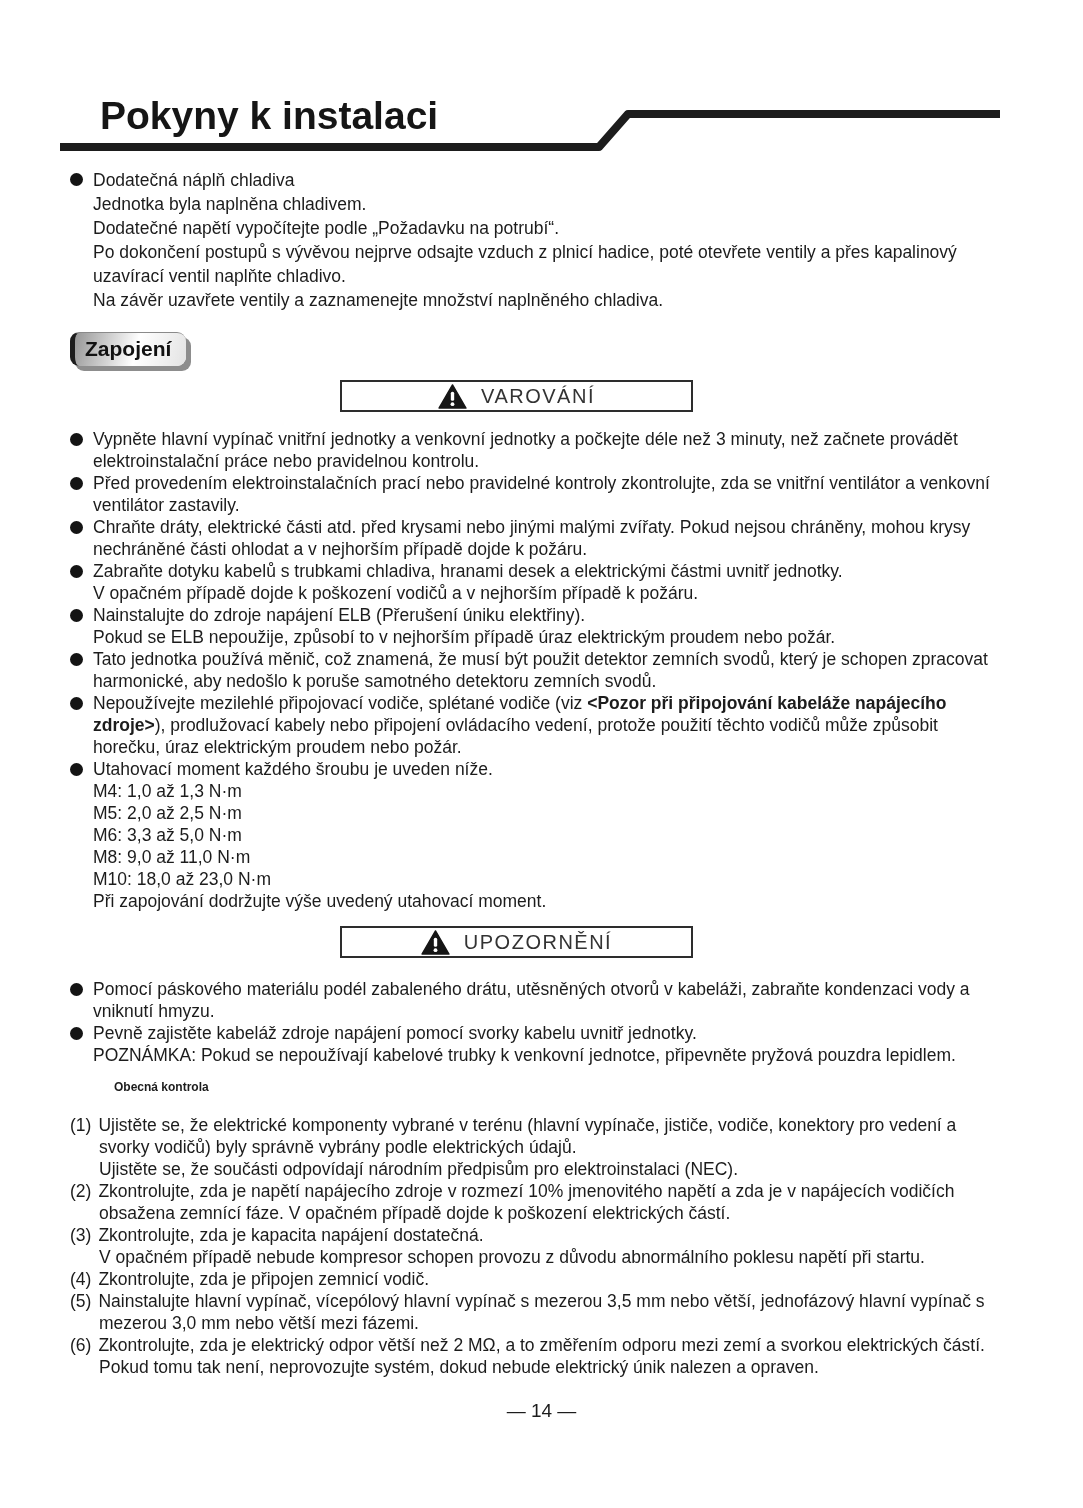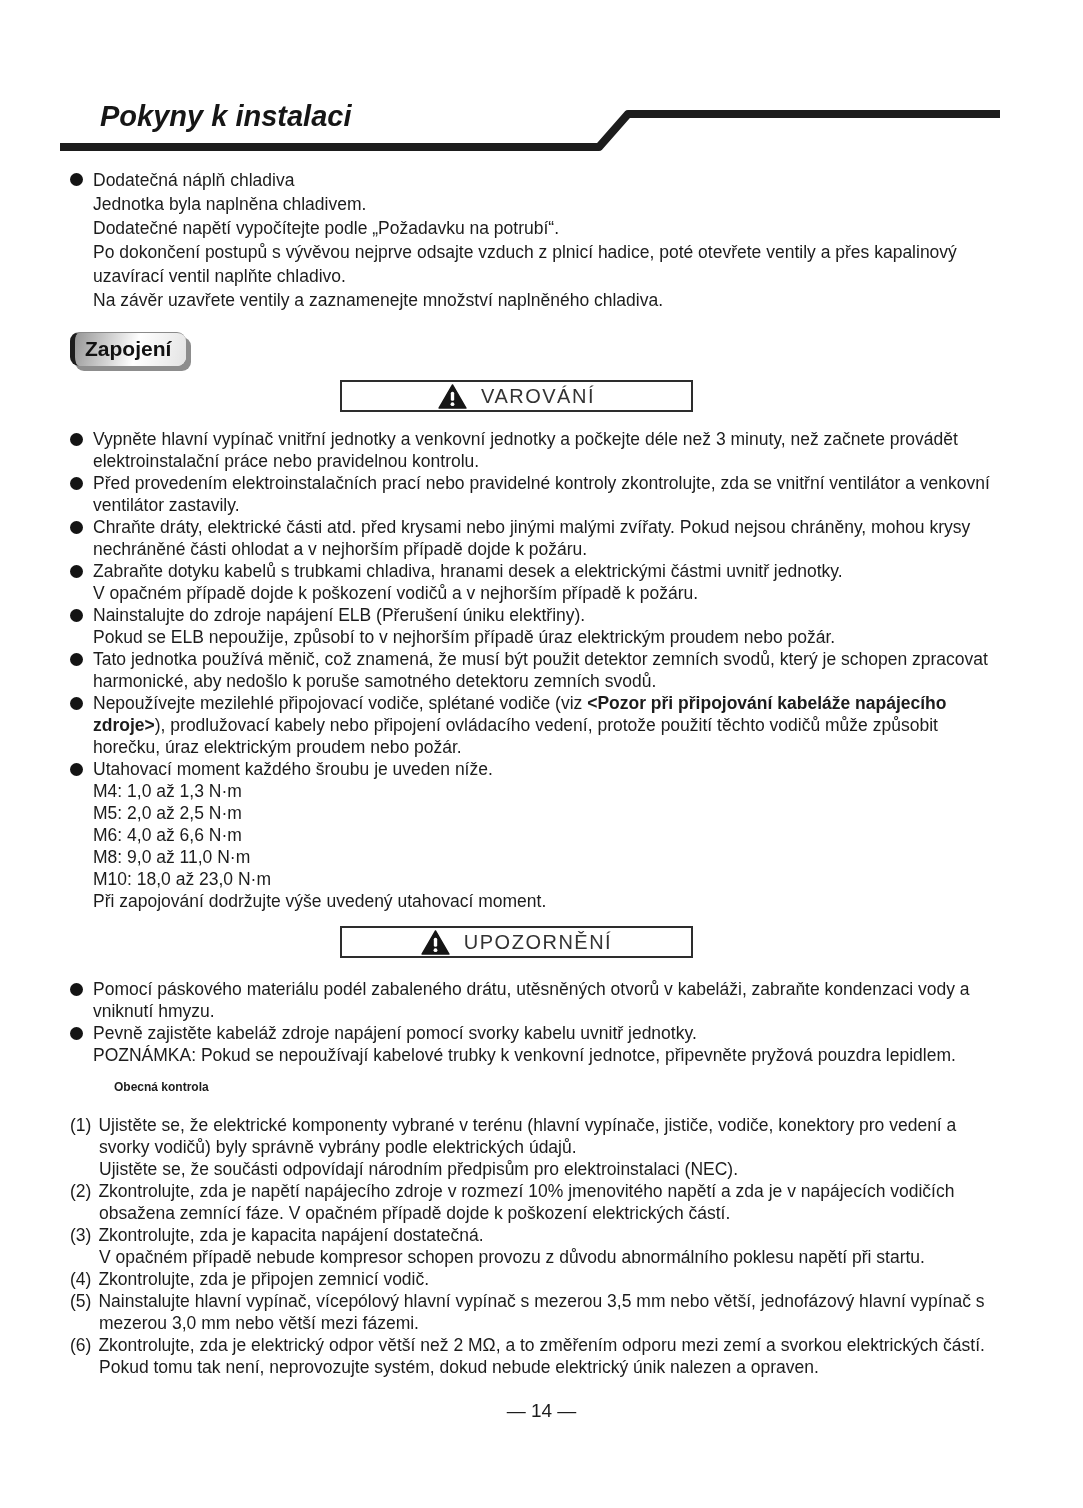--- a/index.html
+++ b/index.html
@@ -11,24 +11,23 @@
     font-family: "Liberation Sans", sans-serif;
     color: #1c1c1c;
     overflow: hidden;
   }
   
   .page-title {
     position: absolute;
     left: 100px;
     top: 94px;
     margin: 0;
-    font-size: 29px;
+    font-size: 39px;
     line-height: 44px;
     font-weight: 700;
-    font-style: italic;
     color: #161616;
     white-space: nowrap;
   }
   .header-rule {
     position: absolute;
     left: 0; top: 0;
   }
   
   .main {
     position: absolute;
@@ -206,21 +205,21 @@
           <div class="tline">horečku, úraz elektrickým proudem nebo požár.</div>
         </div>
       </div>
 
       <div class="b-item">
         <span class="dot"></span>
         <div>
           <div class="tline">Utahovací moment každého šroubu je uveden níže.</div>
           <div class="tline">M4: 1,0 až 1,3 N·m</div>
           <div class="tline">M5: 2,0 až 2,5 N·m</div>
-          <div class="tline">M6: 4,0 až 6,6 N·m</div>
+          <div class="tline">M6: 3,3 až 5,0 N·m</div>
           <div class="tline">M8: 9,0 až 11,0 N·m</div>
           <div class="tline">M10: 18,0 až 23,0 N·m</div>
           <div class="tline">Při zapojování dodržujte výše uvedený utahovací moment.</div>
         </div>
       </div>
 
     </div>
 
     <div class="alert-box caution-box">
       <span>

